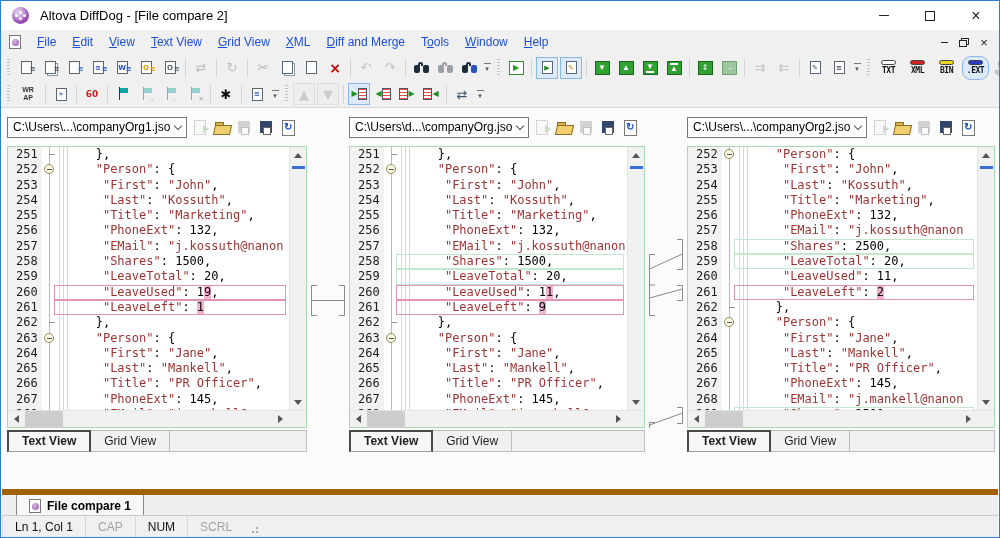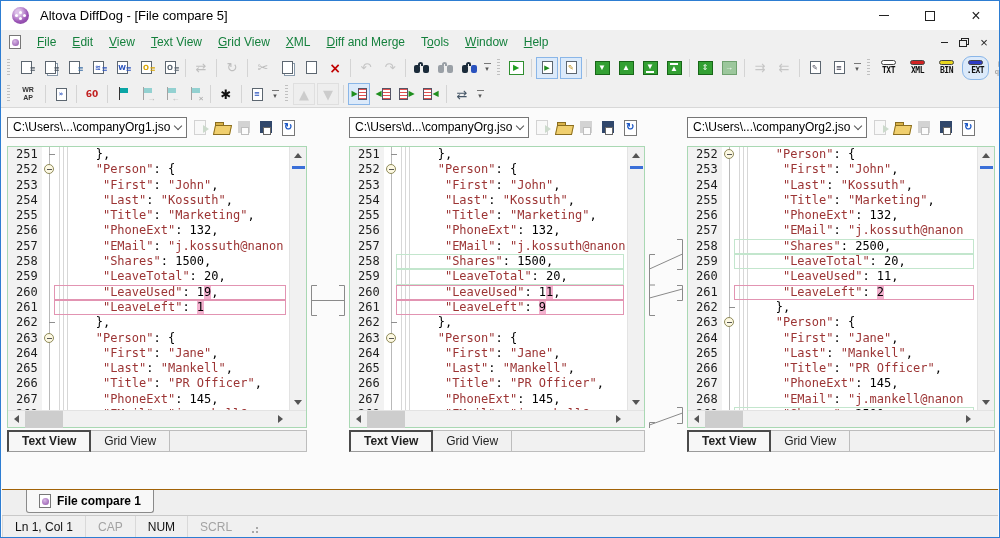--- a/index.html
+++ b/index.html
@@ -18,21 +18,21 @@
   .wbtn{width:46px;display:flex;align-items:center;justify-content:center;color:#222;}
   .gl-min{width:10px;height:1px;background:#222;}
   .gl-max{width:10px;height:10px;border:1px solid #222;}
   .gl-close{font-size:16px;line-height:1;font-weight:400;}
 
   
   .menubar{height:24px;background:#f0f0f0;display:flex;align-items:center;padding:0 6px;font-size:12px;}
   .mdoc{width:12px;height:14px;background:#fff;border:1px solid #777;position:relative;margin:0 8px 0 2px;flex:none;}
   .mdoc::before{content:"";position:absolute;left:2px;top:3px;width:7px;height:7px;border-radius:50%;
     background:radial-gradient(circle at 40% 35%,#d9b8e6,#8d4fa8);}
-  .menu-item{padding:3px 8px;color:#15803d;cursor:default;}
+  .menu-item{padding:3px 8px;color:#1d4ed8;cursor:default;}
   .menu-item u{text-decoration:underline;}
   .mdi-ctrls{margin-left:auto;display:flex;align-items:center;}
   .mc{width:18px;height:15px;display:flex;align-items:center;justify-content:center;color:#222;margin-left:2px;}
   .mc-min{width:7px;height:1px;background:#222;}
   .mc-rest{position:relative;width:10px;height:9px;}
   .mc-rest::before{content:"";position:absolute;right:0;top:0;width:6px;height:5px;border:1px solid #222;}
   .mc-rest::after{content:"";position:absolute;left:0;bottom:0;width:6px;height:5px;border:1px solid #222;background:#f0f0f0;}
   .mc-close{font-size:13px;line-height:1;}
 
   
@@ -151,40 +151,40 @@
   .tabsrow{display:flex;padding-left:6px;height:24px;margin-top:2px;}
   .tabstrip{display:flex;height:22px;font-size:12px;flex:none;}
   .vtab{padding:3px 13px 0;border:1px solid #bdbdbd;background:#f1f1f1;color:#222;}
   .vtab+.vtab{border-left:none;}
   .vtab.active{border:2px solid #4a4a4a;border-bottom:1px solid #9a9a9a;font-weight:bold;background:#f7f7f7;padding-top:2px;}
   .tabfill{flex:1;border:1px solid #bdbdbd;border-left:none;background:#f1f1f1;}
 
   .statusline{margin:6px 6px 0;height:19px;border:1px solid #8e8e8e;background:#fff;
     font-size:12px;line-height:17px;padding-left:5px;color:#000;}
 
-  .mditabs{height:26px;background:#efefef;border-top:1px solid #a16207;display:flex;
-    align-items:flex-start;padding-left:24px;position:absolute;left:1px;right:1px;bottom:22px;}
+  .mditabs{height:26px;background:#efefef;border-top:6px solid #a16207;display:flex;
+    align-items:flex-start;padding-left:14px;position:absolute;left:1px;right:1px;bottom:22px;}
   .doctab{display:flex;align-items:center;gap:6px;height:23px;padding:0 12px;background:#f8f8f8;
     border:1px solid #8a8a8a;border-top:none;border-radius:0 0 3px 3px;font-weight:bold;font-size:12px;}
 
   .statusbar{position:absolute;left:1px;right:1px;bottom:0;height:22px;background:#f0f0f0;
     border-top:1px solid #c9c9c9;display:flex;align-items:center;font-size:12px;color:#111;}
   .sb-msg{flex:1;padding-left:8px;}
   .sb-cell{border-left:1px solid #d9d9d9;padding:0 12px;height:100%;display:flex;align-items:center;}
   .sb-dim{color:#a3a3a3;}
   .sbgrip{position:relative;width:18px;height:100%;}
   .sbgrip::before{content:"";position:absolute;right:4px;bottom:4px;width:2px;height:2px;background:#a8a8a8;
     box-shadow:-4px 0 #a8a8a8,0 -4px #a8a8a8;}
 </style>
 </head>
 <body>
 
 <div class="titlebar">
   <span class="app-icon"></span>
-  <span class="title-text">Altova DiffDog - [File compare 5]</span>
+  <span class="title-text">Altova DiffDog - [File compare 2]</span>
   <div class="win-btns">
     <span class="wbtn">
         <span class="gl-min"></span>
       </span>
     <span class="wbtn">
         <span class="gl-max"></span>
       </span>
     <span class="wbtn">
         <span class="gl-close">×</span>
       </span>

